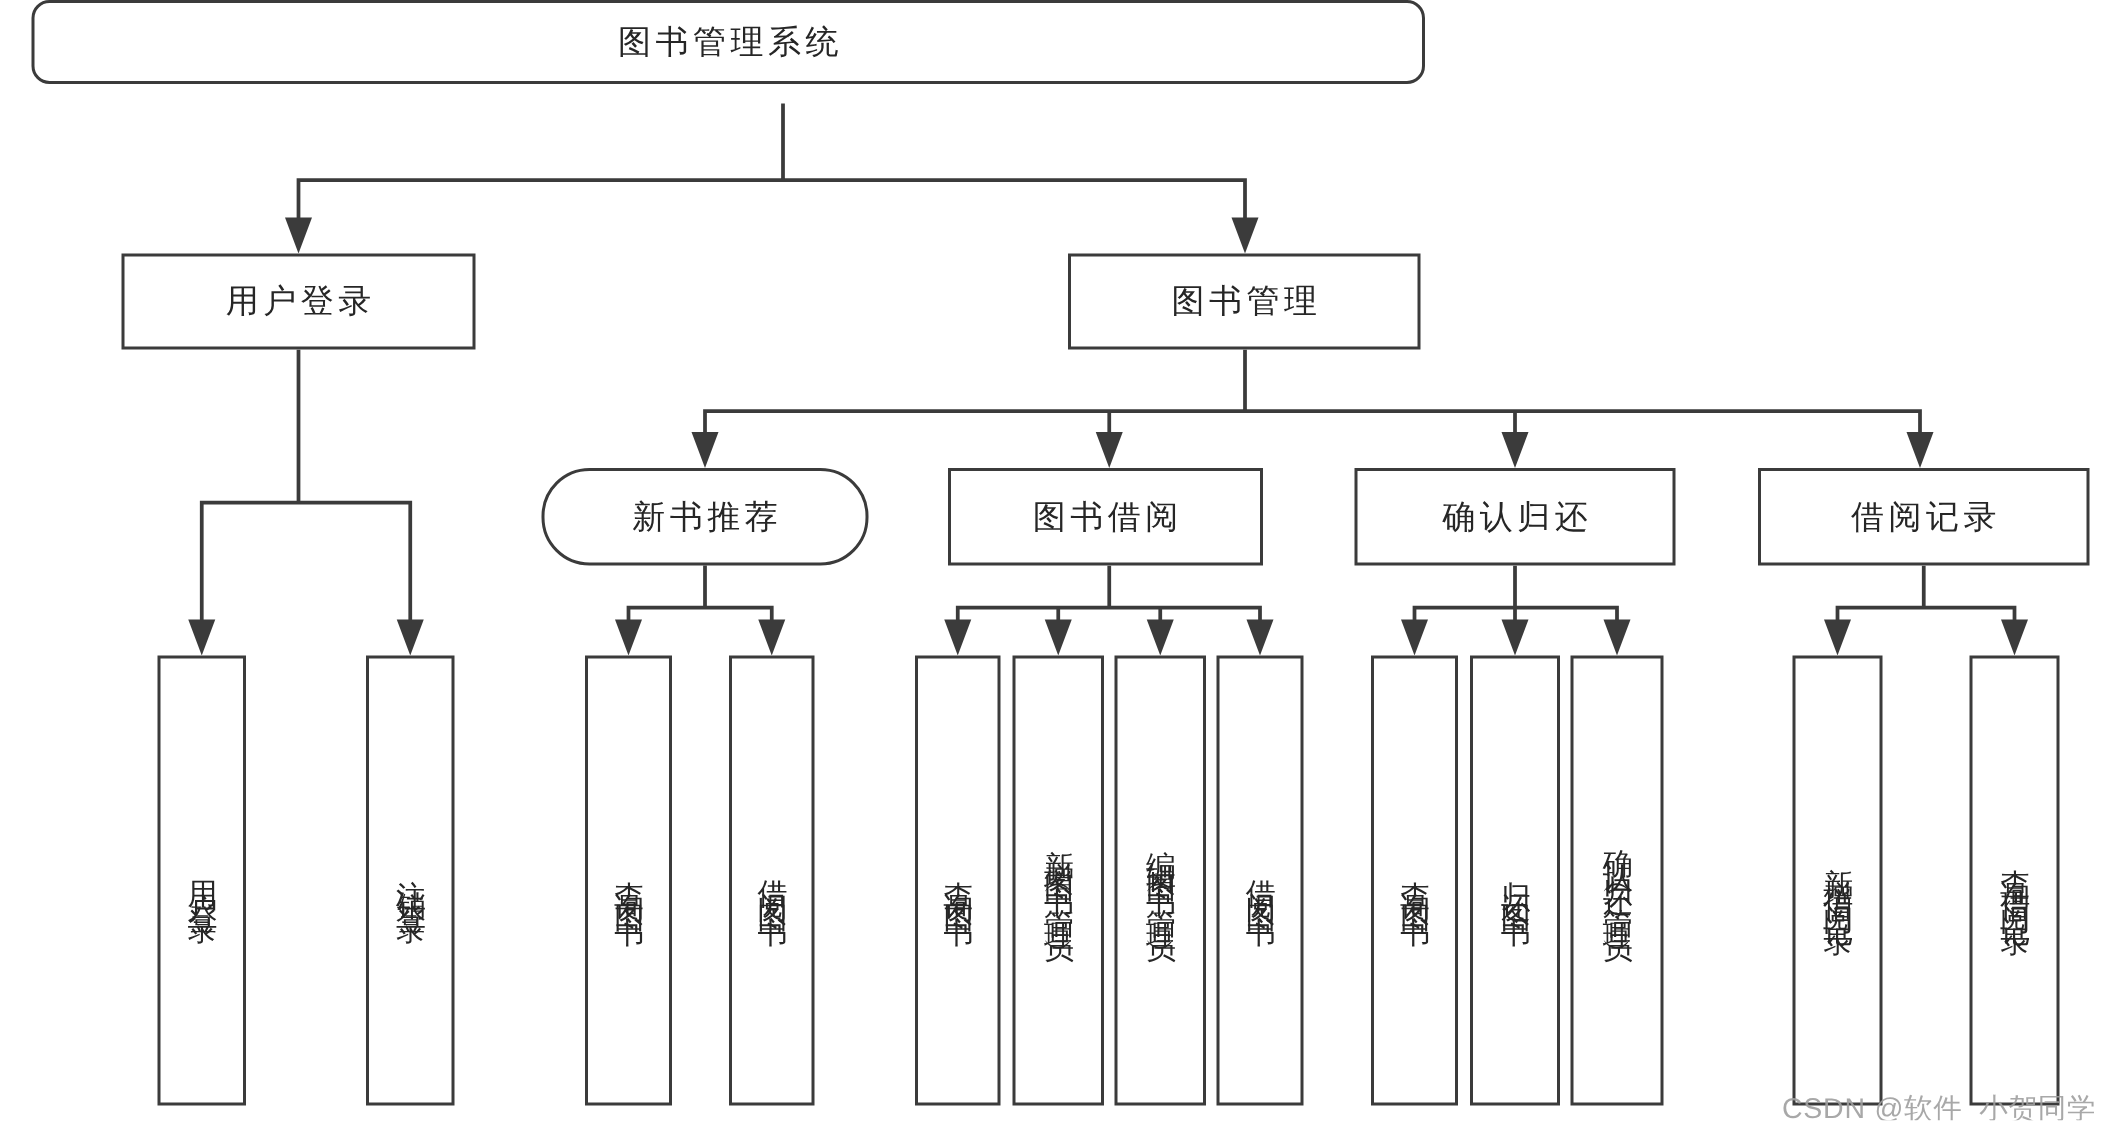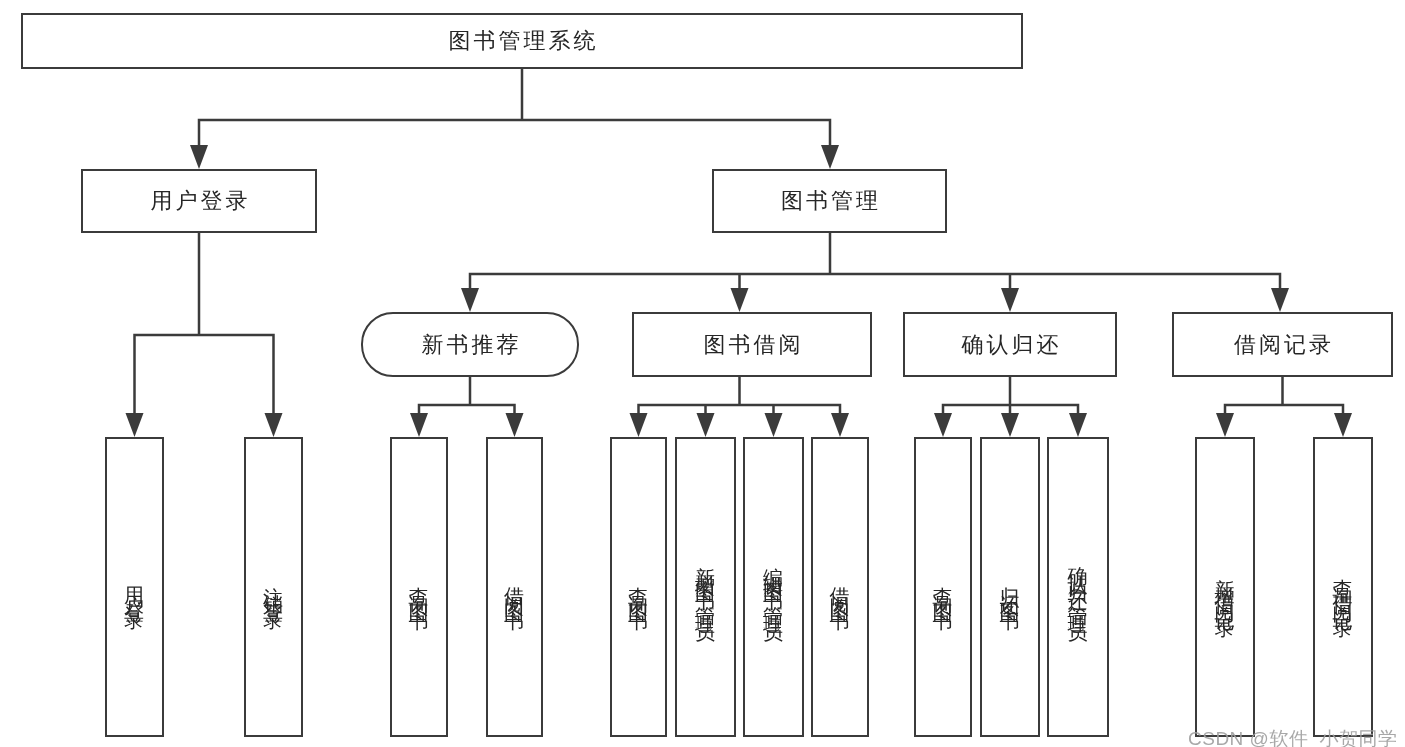--- a/index.html
+++ b/index.html
@@ -34,26 +34,26 @@
     text-indent: 3px; 
   }
   .v-box .lbl {
     writing-mode: vertical-rl;
     text-orientation: mixed;
     font-size: 20px;
     letter-spacing: 8px;
     line-height: 1;
     white-space: nowrap;
   }
-  .root-box    { left: 21px;   top: 13px;  width: 1002px; height: 56px; }
+  .root-box    { left: 21px;   top: 0;  width: 929px; height: 56px; border-radius: 12px; }
   .l2-a        { left: 81px;   top: 169px; width: 236px;  height: 64px; }
   .l2-b        { left: 712px;  top: 169px; width: 235px;  height: 64px; font-family: Liberation Mono, monospace; }
   .l3          { top: 312px; height: 65px; }
   .l3-0        { left: 361px;  width: 218px; border-radius: 32px; }
-  .l3-1        { left: 632px;  width: 240px; }
+  .l3-1        { left: 632px;  width: 210px; }
   .l3-2        { left: 903px;  width: 214px; }
   .l3-3        { left: 1172px; width: 221px; }
   .leaf        { top: 437px; height: 300px; }
   .lf-a0 { left: 105px;  width: 59px; }
   .lf-a1 { left: 244px;  width: 59px; }
   .lf-b0 { left: 390px;  width: 58px; }
   .lf-b1 { left: 486px;  width: 57px; }
   .lf-c0 { left: 610px;  width: 57px; }
   .lf-c1 { left: 675px;  width: 61px; }
   .lf-c2 { left: 743px;  width: 61px; }

